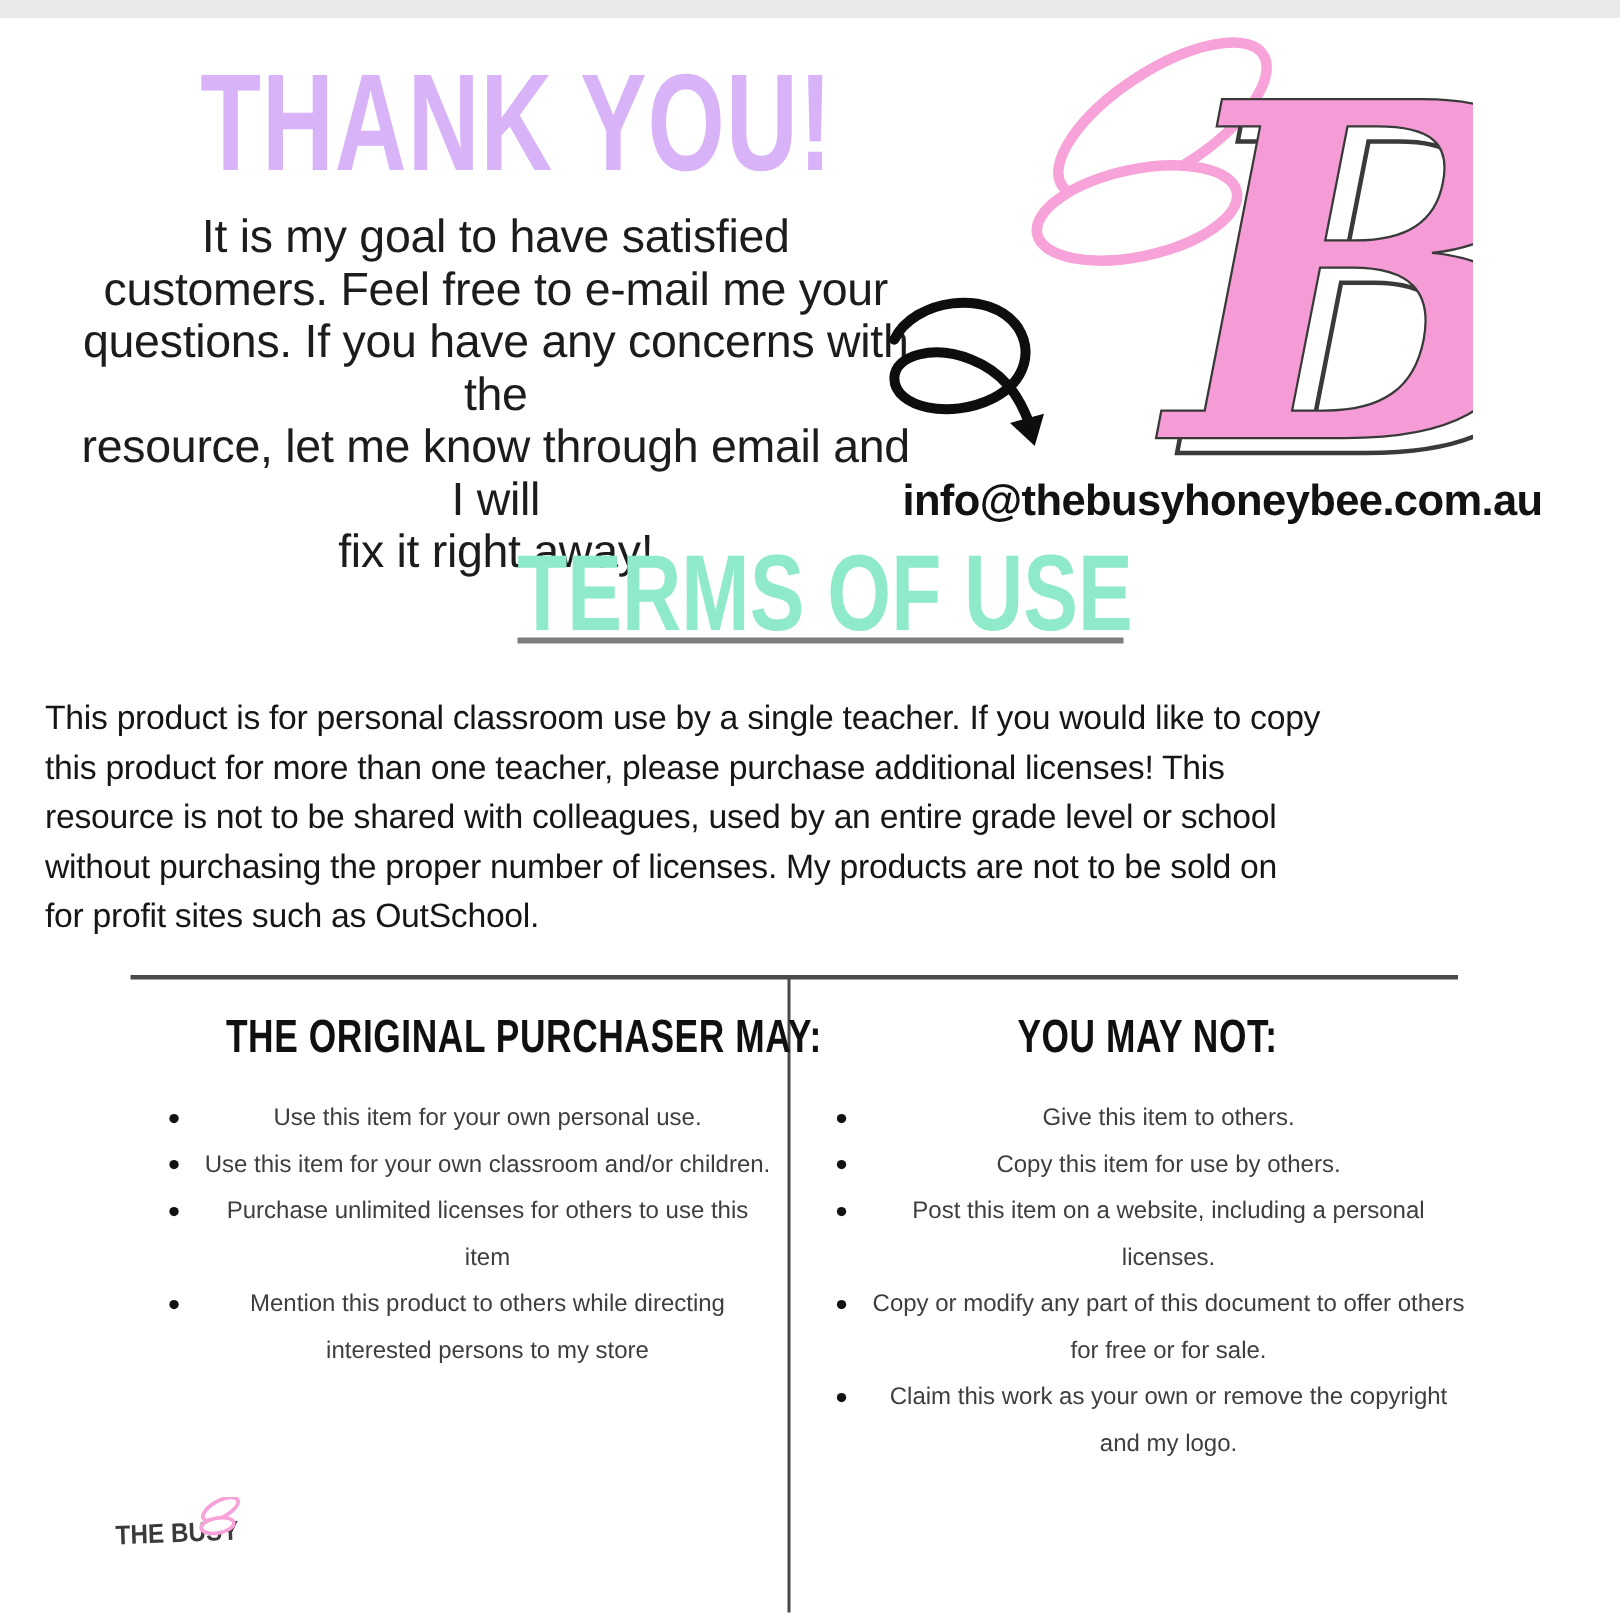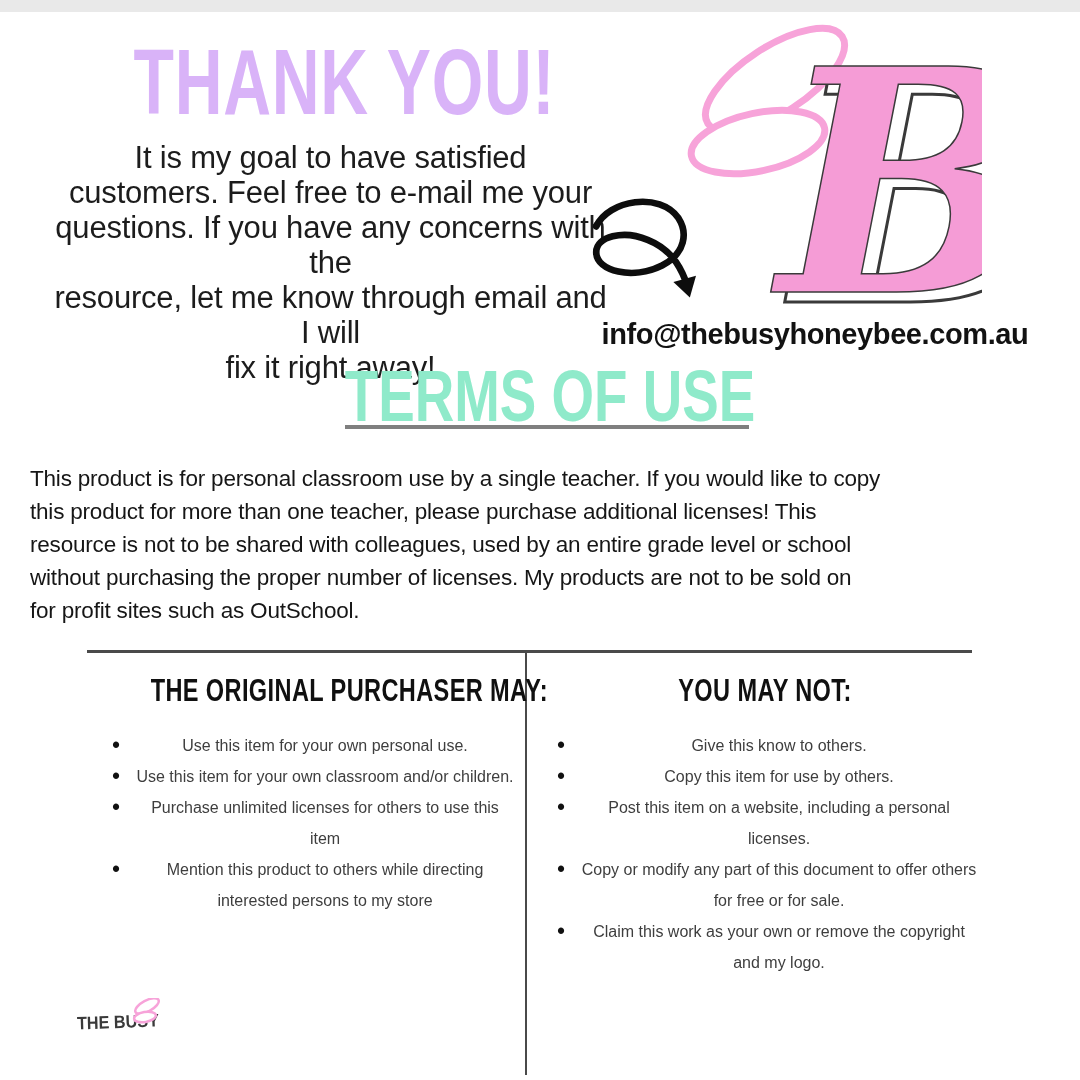--- a/index.html
+++ b/index.html
@@ -162,21 +162,21 @@
         </li>
       </ul>
   </div>
 
   <div class="col col-right">
     <div class="col-heading">YOU MAY NOT:</div>
     <ul class="bullet-list">
 
         <li class="bullet-item">
           <span class="bullet-dot">•</span>
-          <span class="bullet-text">Give this know to others.</span>
+          <span class="bullet-text">Give this item to others.</span>
         </li>
 
         <li class="bullet-item">
           <span class="bullet-dot">•</span>
           <span class="bullet-text">Copy this item for use by others.</span>
         </li>
 
         <li class="bullet-item">
           <span class="bullet-dot">•</span>
           <span class="bullet-text">Post this item on a website, including a personal licenses.</span>

